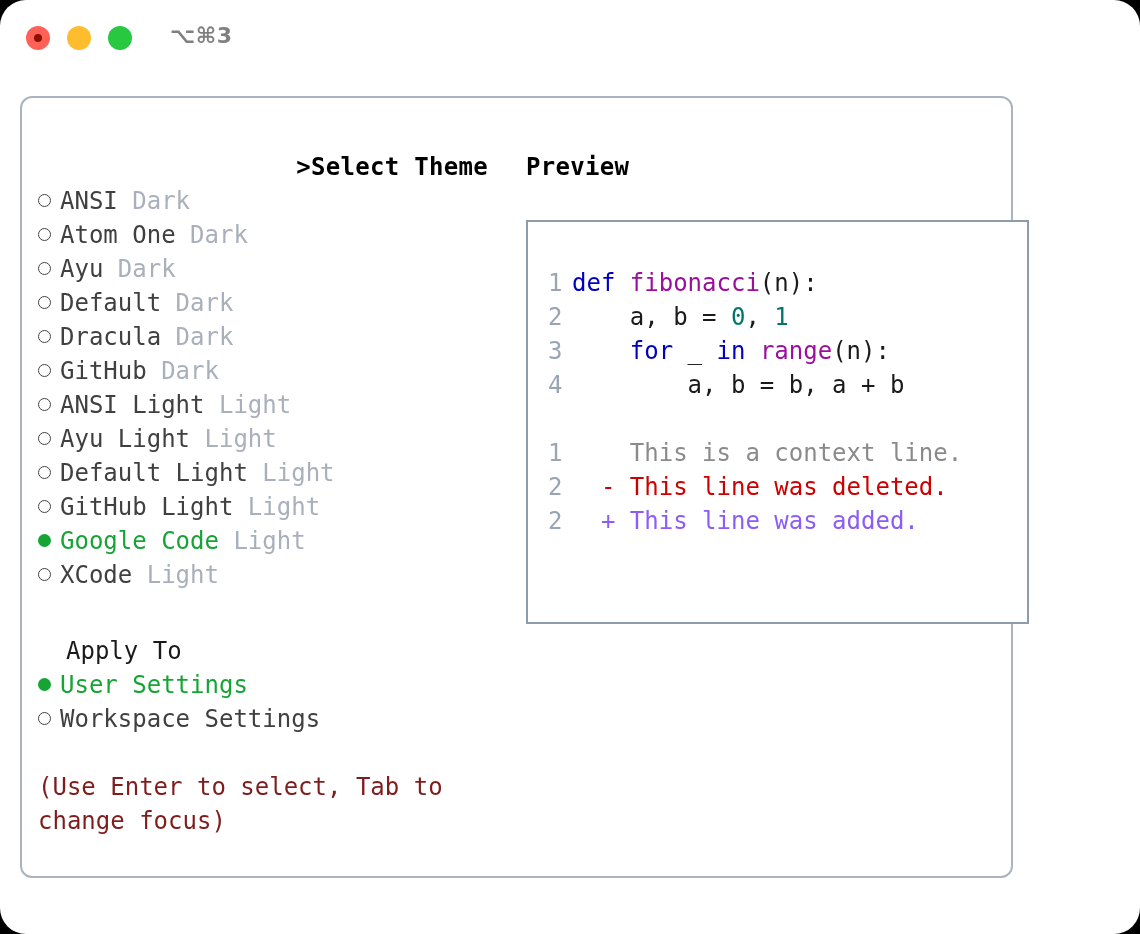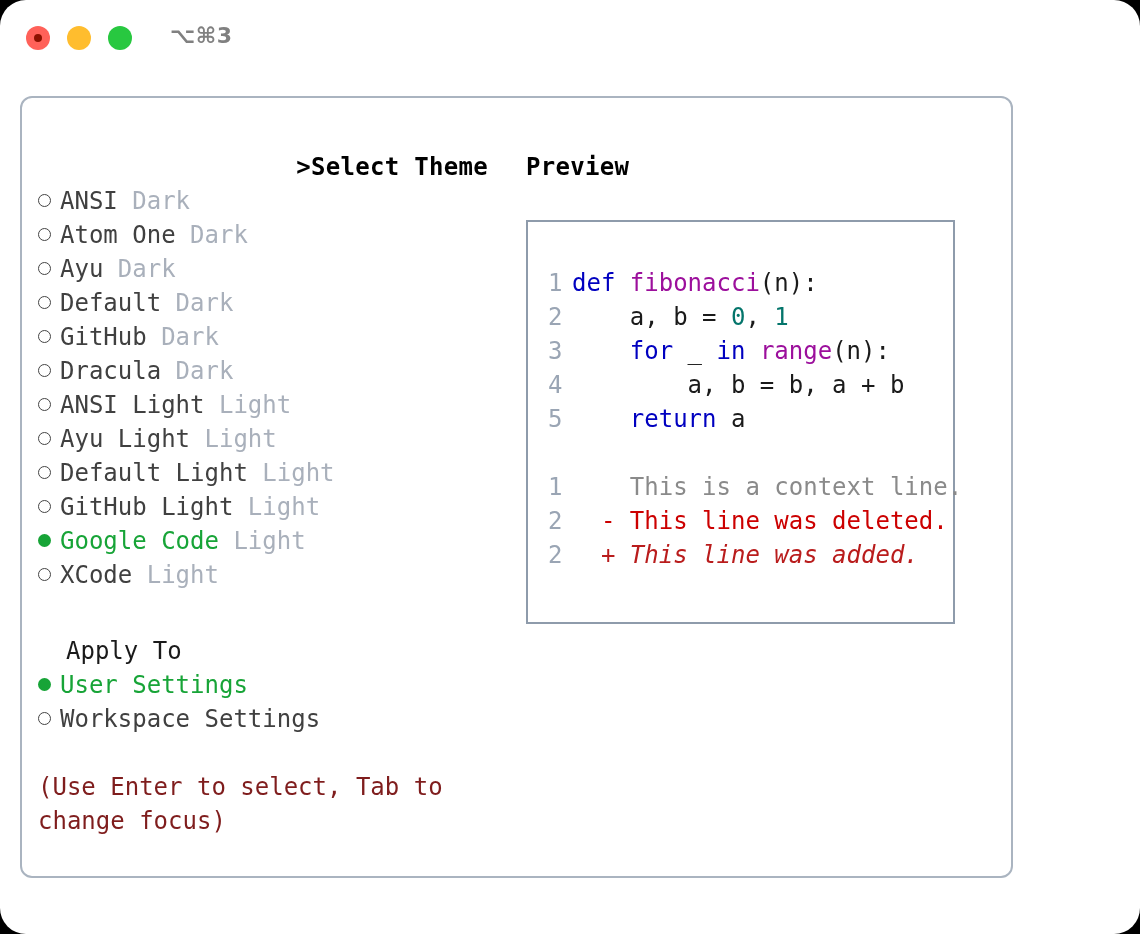--- a/index.html
+++ b/index.html
@@ -133,21 +133,21 @@
   }
   .preview-title {
     font-size: 24px;
     font-weight: bold;
     color: #000000;
     line-height: 34px;
     letter-spacing: 0.3px;
   }
   .code-box {
     margin-top: 36px;
-    width: 429px;
+    width: 503px;
     height: 404px;
     border: 2px solid #8e9bab;
     box-sizing: border-box;
     background: #ffffff;
     padding: 44px 0 0 20px;
   }
   .code-line {
     font-size: 24px;
     line-height: 34px;
     white-space: pre;
@@ -158,21 +158,21 @@
     width: 24px;
     color: #9aa5b4;
     text-align: left;
   }
   .kw   { color: #0000c0; }
   .fn   { color: #9c0f9c; }
   .num  { color: #04756b; }
   .plain{ color: #1a1a1a; }
   .ctx  { color: #8a8a8a; }
   .del  { color: #cc0000; }
-  .add  { color: #b91c1c; font-style: italic; }
+  .add  { color: #8b5cf6; }
   .gap  { height: 34px; }
 </style>
 </head>
 <body>
 
 <div class="window">
 
   <div class="titlebar">
     <div class="traffic">
       <span class="dot dot-close"></span>
@@ -188,22 +188,22 @@
 
       <div class="row heading">
         <span class="marker">&gt;</span><span>Select Theme</span>
       </div>
 
       <div id="theme-rows">
           <div class="row"><span class="marker"><span class="bullet-off"></span></span><span class="name-default">ANSI</span><span class="tag"> Dark</span></div>
           <div class="row"><span class="marker"><span class="bullet-off"></span></span><span class="name-default">Atom One</span><span class="tag"> Dark</span></div>
           <div class="row"><span class="marker"><span class="bullet-off"></span></span><span class="name-default">Ayu</span><span class="tag"> Dark</span></div>
           <div class="row"><span class="marker"><span class="bullet-off"></span></span><span class="name-default">Default</span><span class="tag"> Dark</span></div>
+          <div class="row"><span class="marker"><span class="bullet-off"></span></span><span class="name-default">Dracula</span><span class="tag"> Dark</span></div>
           <div class="row"><span class="marker"><span class="bullet-off"></span></span><span class="name-default">GitHub</span><span class="tag"> Dark</span></div>
-          <div class="row"><span class="marker"><span class="bullet-off"></span></span><span class="name-default">Dracula</span><span class="tag"> Dark</span></div>
           <div class="row"><span class="marker"><span class="bullet-off"></span></span><span class="name-default">ANSI Light</span><span class="tag"> Light</span></div>
           <div class="row"><span class="marker"><span class="bullet-off"></span></span><span class="name-default">Ayu Light</span><span class="tag"> Light</span></div>
           <div class="row"><span class="marker"><span class="bullet-off"></span></span><span class="name-default">Default Light</span><span class="tag"> Light</span></div>
           <div class="row"><span class="marker"><span class="bullet-off"></span></span><span class="name-default">GitHub Light</span><span class="tag"> Light</span></div>
           <div class="row"><span class="marker"><span class="bullet-on"></span></span><span class="name-selected">Google Code</span><span class="tag"> Light</span></div>
           <div class="row"><span class="marker"><span class="bullet-off"></span></span><span class="name-default">XCode</span><span class="tag"> Light</span></div>
         </div>
 
       <div class="spacer-lg"></div>
 
@@ -223,21 +223,20 @@
     </div>
 
     <div class="right-col">
       <div class="preview-title">Preview</div>
       <div class="code-box">
         <div id="code-lines">
             <div class="code-line"><span class="ln">1</span><span class="kw">def </span><span class="fn">fibonacci</span><span class="plain">(n):</span></div>
             <div class="code-line"><span class="ln">2</span><span class="plain">    a, b = </span><span class="num">0</span><span class="plain">, </span><span class="num">1</span></div>
             <div class="code-line"><span class="ln">3</span><span class="plain">    </span><span class="kw">for</span><span class="plain"> _ </span><span class="kw">in</span><span class="plain"> </span><span class="fn">range</span><span class="plain">(n):</span></div>
             <div class="code-line"><span class="ln">4</span><span class="plain">        a, b = b, a + b</span></div>
-            <div class="code-line"><span class="ln">5</span><span class="plain">    </span><span class="kw">return</span><span class="plain"> a</span></div>
           </div>
         <div class="gap"></div>
         <div id="diff-lines">
             <div class="code-line"><span class="ln">1</span><span class="ctx">    This is a context line.</span></div>
             <div class="code-line"><span class="ln">2</span><span class="del">  - This line was deleted.</span></div>
             <div class="code-line"><span class="ln">2</span><span class="add">  + This line was added.</span></div>
           </div>
       </div>
     </div>
 

